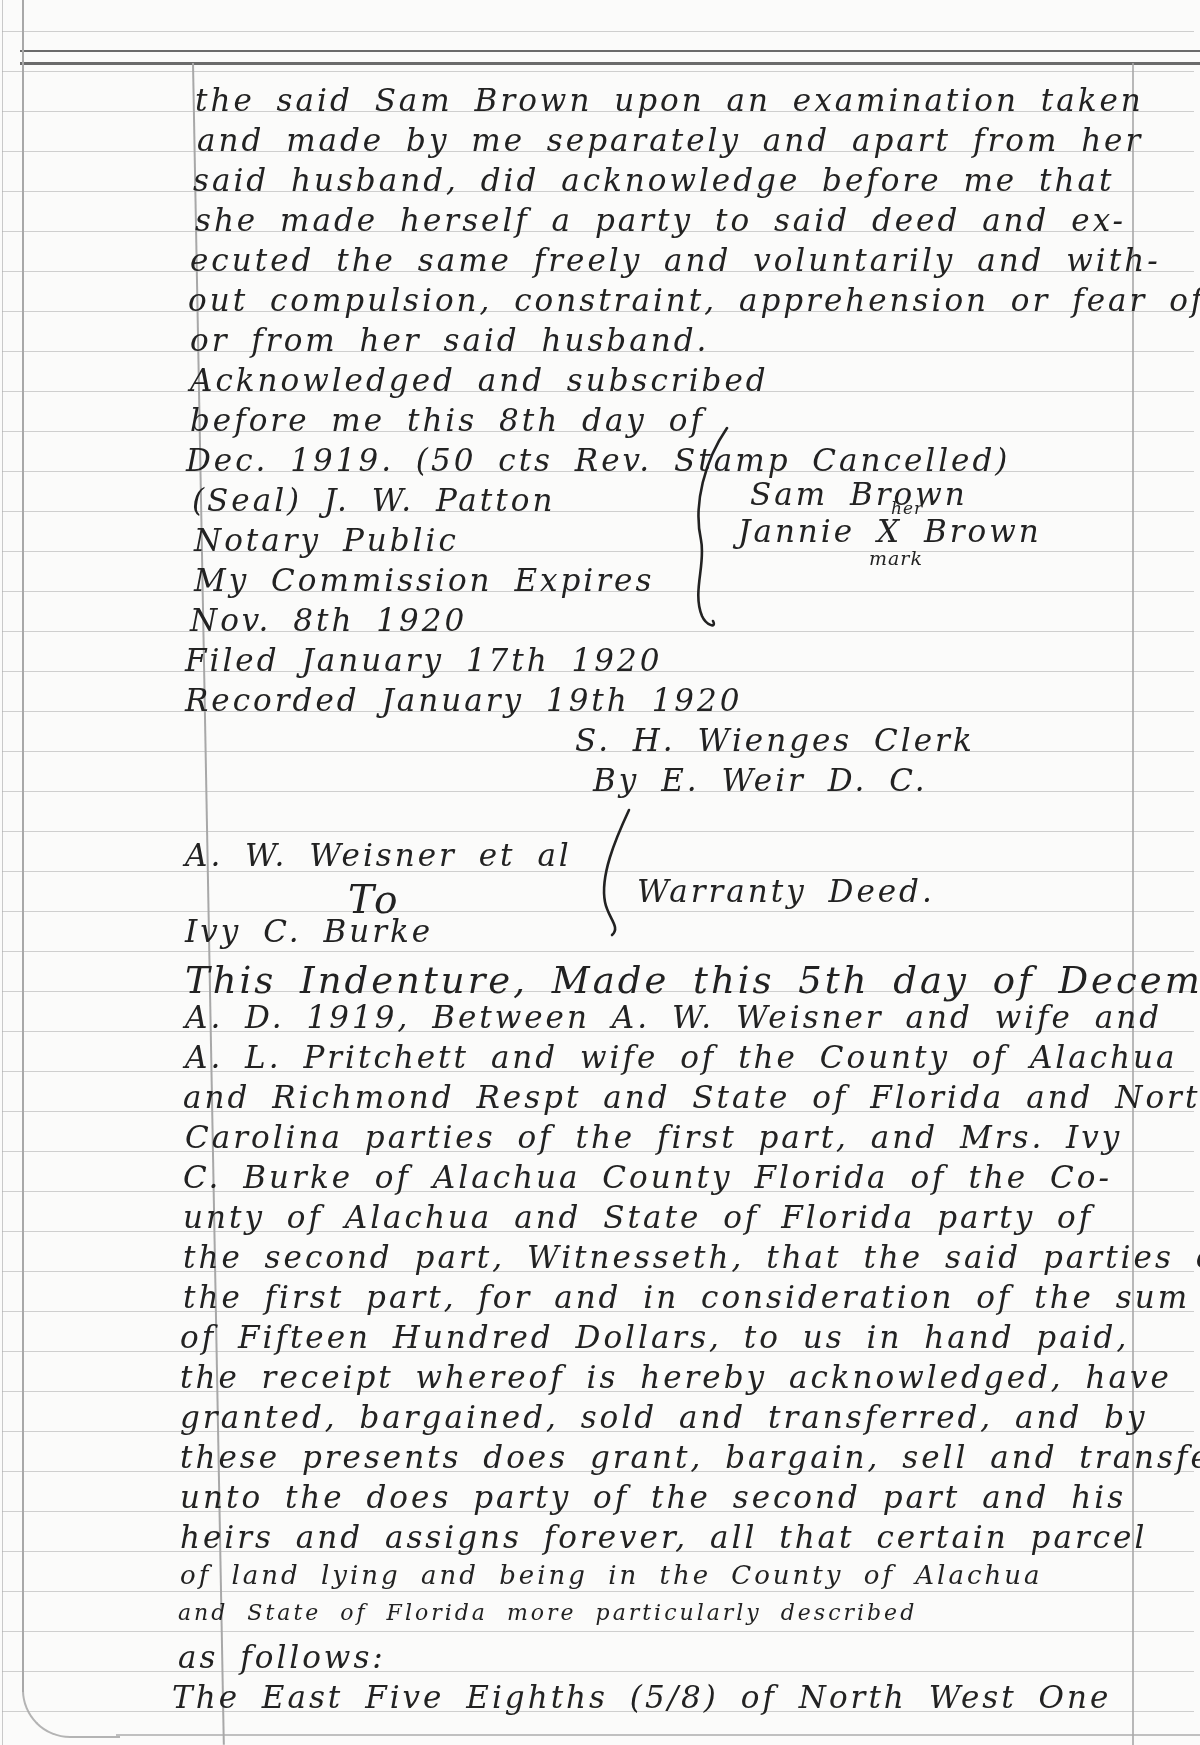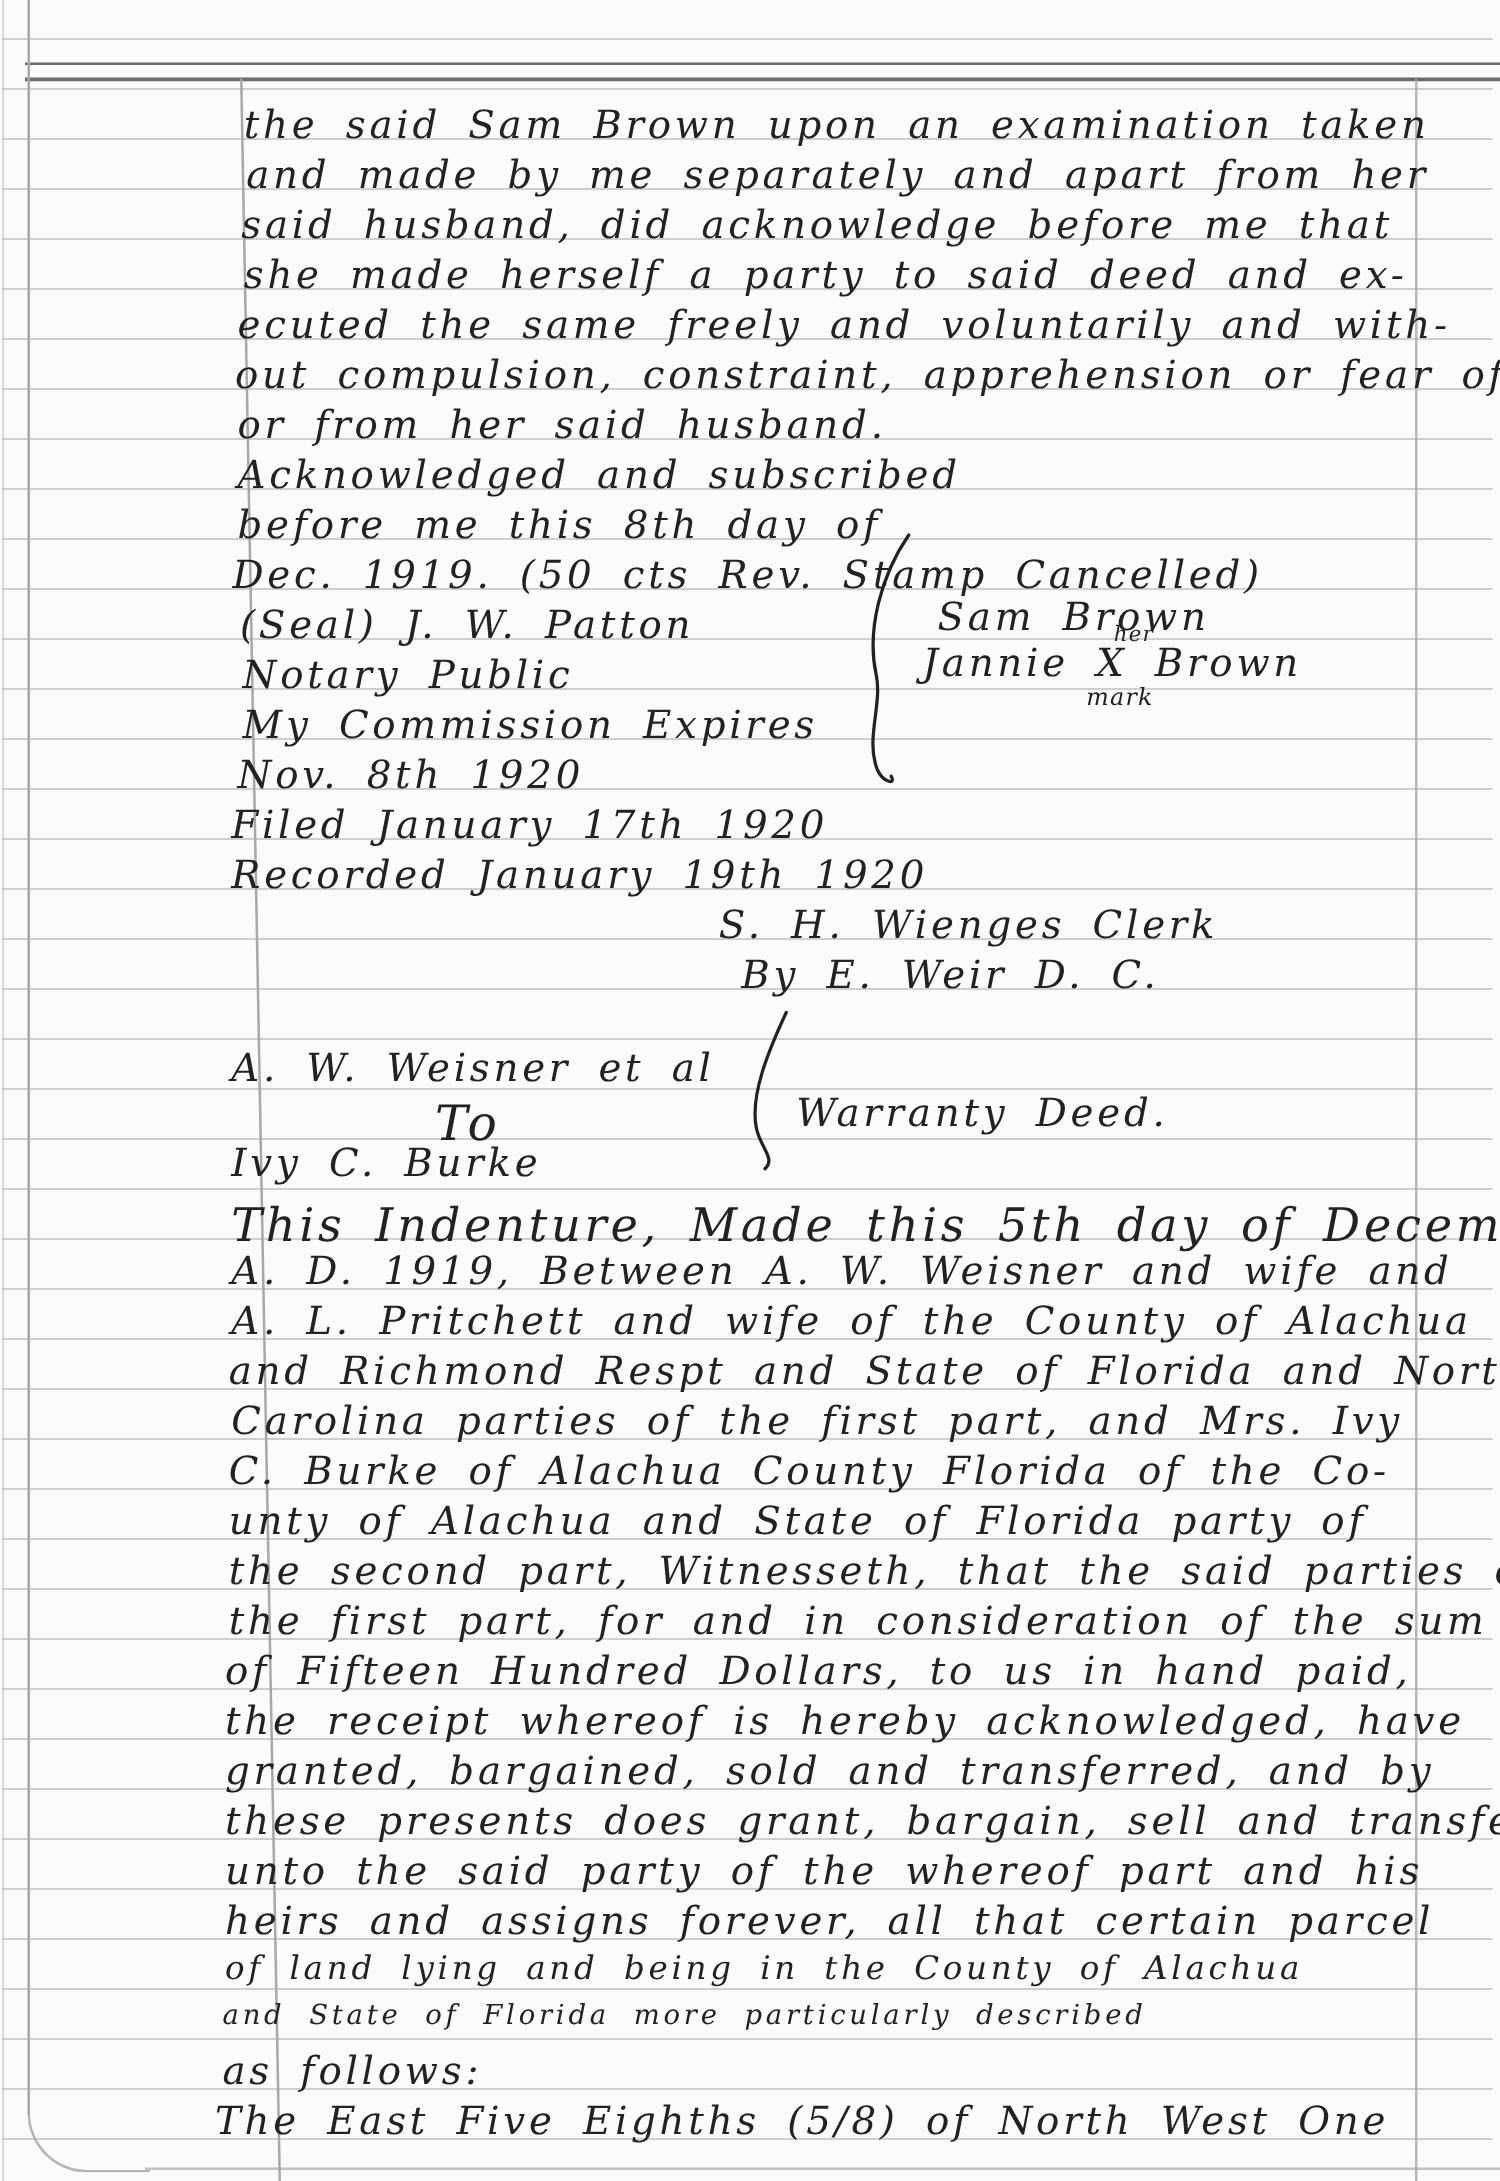--- a/index.html
+++ b/index.html
@@ -104,20 +104,20 @@
       <div class="hw" style="left: 183px; top: 1082px; font-size: 31px;">and Richmond Respt and State of Florida and North</div>
       <div class="hw" style="left: 185px; top: 1122px; font-size: 31px;">Carolina parties of the first part, and Mrs. Ivy</div>
       <div class="hw" style="left: 183px; top: 1162px; font-size: 31px;">C. Burke of Alachua County Florida of the Co-</div>
       <div class="hw" style="left: 183px; top: 1202px; font-size: 31px;">unty of Alachua and State of Florida party of</div>
       <div class="hw" style="left: 183px; top: 1242px; font-size: 31px;">the second part, Witnesseth, that the said parties of</div>
       <div class="hw" style="left: 183px; top: 1282px; font-size: 31px;">the first part, for and in consideration of the sum</div>
       <div class="hw" style="left: 180px; top: 1322px; font-size: 31px;">of Fifteen Hundred Dollars, to us in hand paid,</div>
       <div class="hw" style="left: 180px; top: 1362px; font-size: 31px;">the receipt whereof is hereby acknowledged, have</div>
       <div class="hw" style="left: 180px; top: 1402px; font-size: 31px;">granted, bargained, sold and transferred, and by</div>
       <div class="hw" style="left: 180px; top: 1442px; font-size: 31px;">these presents does grant, bargain, sell and transfer</div>
-      <div class="hw" style="left: 180px; top: 1482px; font-size: 31px;">unto the said party of the whereof part and his</div>
+      <div class="hw" style="left: 180px; top: 1482px; font-size: 31px;">unto the does party of the second part and his</div>
       <div class="hw" style="left: 180px; top: 1522px; font-size: 31px;">heirs and assigns forever, all that certain parcel</div>
       <div class="hw" style="left: 180px; top: 1562px; font-size: 26px;">of land lying and being in the County of Alachua</div>
       <div class="hw" style="left: 178px; top: 1602px; font-size: 22px;">and State of Florida more particularly described</div>
       <div class="hw" style="left: 178px; top: 1642px; font-size: 31px;">as follows:</div>
       <div class="hw" style="left: 172px; top: 1682px; font-size: 31px;">The East Five Eighths (5/8) of North West One</div>
     </div>
 </div>
 
 </body></html>

